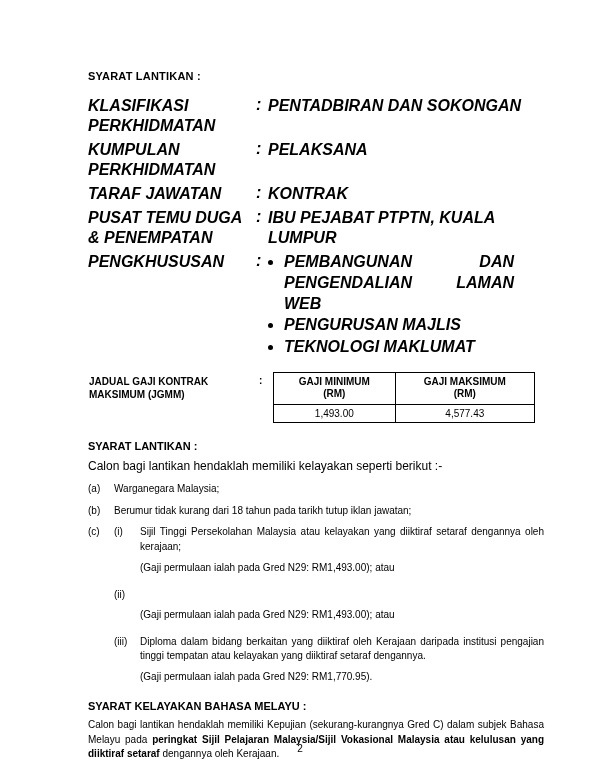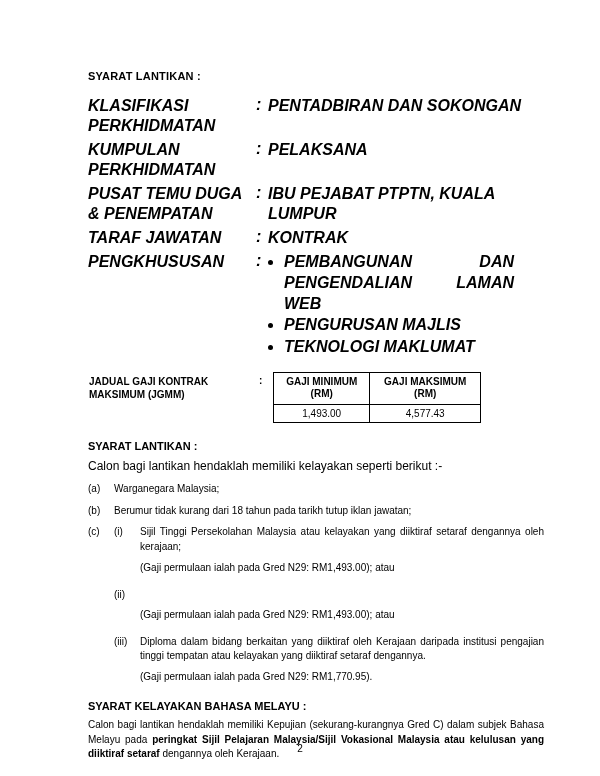--- a/index.html
+++ b/index.html
@@ -91,21 +91,21 @@
     line-height: 1.3;
   }
   table.jgmm td.colon {
     width: 12px;
     font-weight: bold;
     vertical-align: top;
     padding-top: 4px;
   }
   table.gaji {
     border-collapse: collapse;
-    width: 208px;
+    width: 262px;
     font-size: 10px;
   }
   table.gaji th {
     border: 1px solid #000;
     font-weight: bold;
     text-align: center;
     padding: 3px 2px;
     line-height: 1.25;
     font-size: 10px;
   }
@@ -189,28 +189,28 @@
       <td class="lbl">KLASIFIKASI PERKHIDMATAN</td>
       <td class="colon">:</td>
       <td class="val">PENTADBIRAN DAN SOKONGAN</td>
     </tr>
     <tr>
       <td class="lbl">KUMPULAN PERKHIDMATAN</td>
       <td class="colon">:</td>
       <td class="val">PELAKSANA</td>
     </tr>
     <tr>
+      <td class="lbl">TARAF JAWATAN</td>
+      <td class="colon">:</td>
+      <td class="val">KONTRAK</td>
+    </tr>
+    <tr>
       <td class="lbl">PUSAT TEMU DUGA &amp; PENEMPATAN</td>
       <td class="colon">:</td>
       <td class="val">IBU PEJABAT PTPTN, KUALA LUMPUR</td>
-    </tr>
-    <tr>
-      <td class="lbl">TARAF JAWATAN</td>
-      <td class="colon">:</td>
-      <td class="val">KONTRAK</td>
     </tr>
     <tr>
       <td class="lbl">PENGKHUSUSAN</td>
       <td class="colon">:</td>
       <td class="val">
         <ul class="bullets">
           <li class="spread">PEMBANGUNAN DAN PENGENDALIAN LAMAN WEB</li>
           <li>PENGURUSAN MAJLIS</li>
           <li>TEKNOLOGI MAKLUMAT</li>
         </ul>

